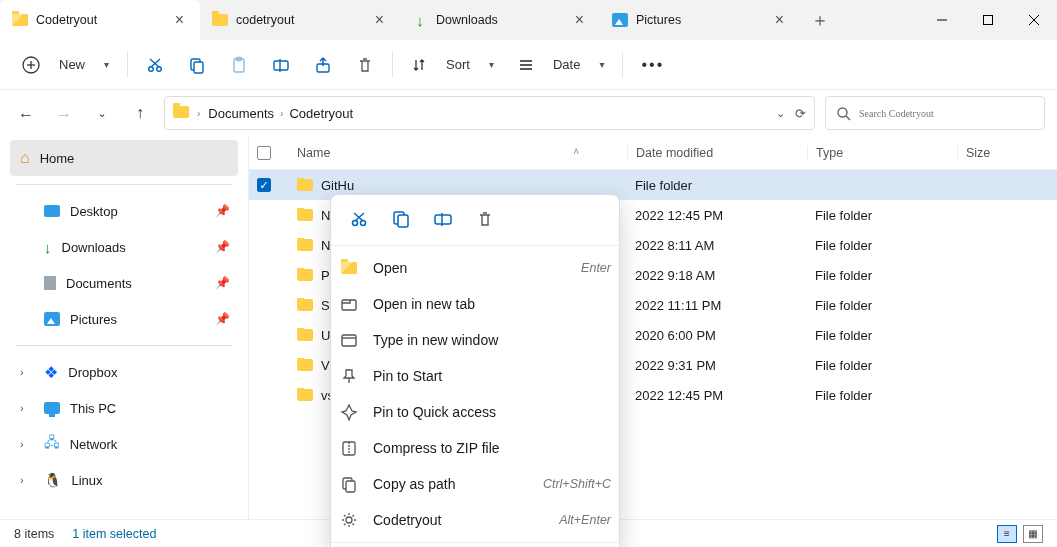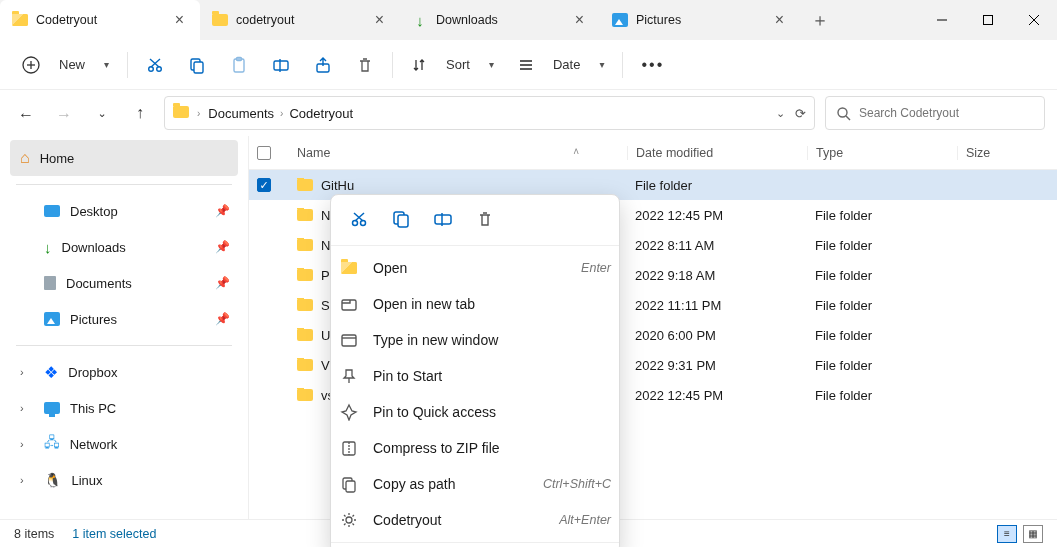--- a/index.html
+++ b/index.html
@@ -24,21 +24,21 @@
   
   
   .navrow { height: 46px; display: flex; align-items: center; padding: 0 12px; gap: 10px; }
   .nav-arrow { width: 28px; text-align: center; color: #333; font-size: 16px; }
   .nav-arrow.dim { color: #bbb; }
   .addressbar { flex: 1; height: 34px; border: 1px solid #ddd; border-radius: 4px; display: flex; align-items: center; padding: 0 8px; gap: 8px; }
   .breadcrumb { display: flex; align-items: center; gap: 6px; flex: 1; }
   .bc-sep { color: #888; font-size: 10px; }
   .addr-right { display: flex; align-items: center; gap: 10px; color: #555; }
   .searchbox { width: 220px; height: 34px; border: 1px solid #ddd; border-radius: 4px; display: flex; align-items: center; padding: 0 10px; gap: 8px; color: #888; }
-  .searchbox input { border: none; outline: none; font-size: 12px; flex: 1; color: #7f1d1d; }
+  .searchbox input { border: none; outline: none; font-size: 10px; flex: 1; color: #7f1d1d; font-family: Liberation Serif, serif; }
   
   
   .main { display: flex; height: calc(100% - 40px - 50px - 46px - 28px); }
   .sidebar { width: 248px; padding: 4px 10px; }
   .side-item { display: flex; align-items: center; gap: 10px; height: 36px; padding: 0 10px; border-radius: 4px; position: relative; }
   .side-item.current { background: #e8e8e8; }
   .side-item .pin { position: absolute; right: 8px; color: #999; font-size: 12px; }
   .side-item .chevron { width: 14px; color: #555; font-size: 11px; }
   .side-sep { height: 1px; background: #e2e2e2; margin: 8px 6px; }
   

